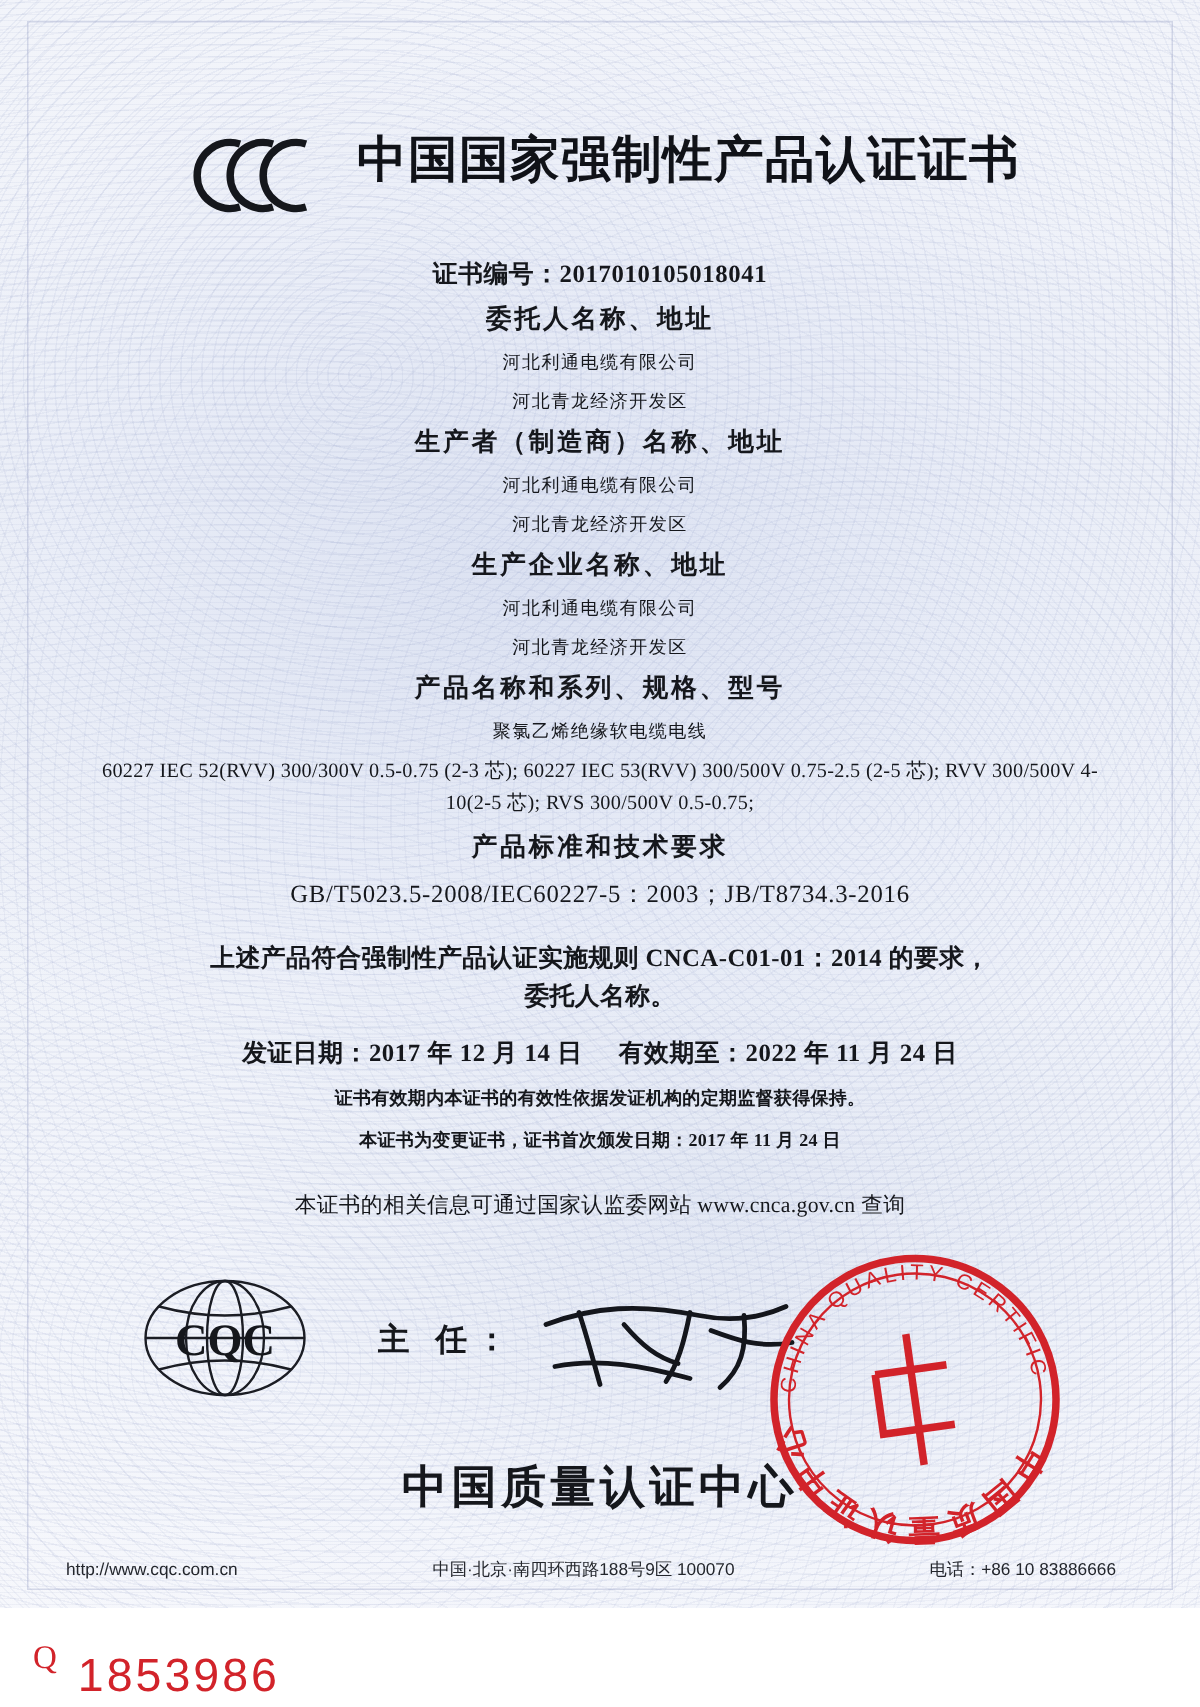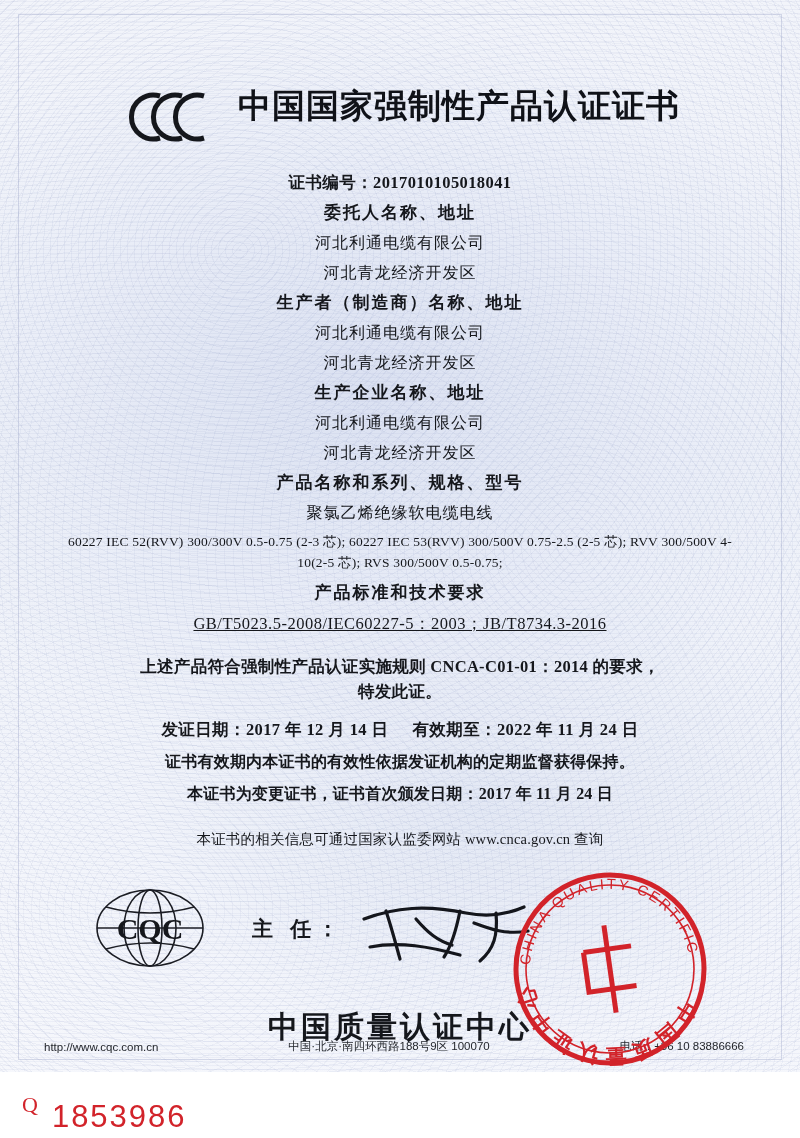--- a/index.html
+++ b/index.html
@@ -81,35 +81,34 @@
     text-align: center;
     font-family: "Liberation Serif", serif;
     font-weight: bold;
     font-size: 17px;
     letter-spacing: 2px;
     margin-top: 7px;
   }
   .line {
     text-align: center;
     font-family: "Liberation Serif", serif;
-    font-size: 16px;
+    font-size: 12px;
     letter-spacing: 1px;
     margin-top: 9px;
   }
   .line.sm {
     font-size: 13.5px;
     letter-spacing: 0.2px;
     line-height: 1.55;
     margin-top: 8px;
   }
   .line.mono {
     font-family: "Liberation Serif", serif;
     font-size: 16.5px;
     letter-spacing: 0.5px;
-    text-decoration: underline;
   }
   .statement {
     text-align: center;
     font-family: "Liberation Serif", serif;
     font-weight: bold;
     font-size: 16.5px;
     margin-top: 20px;
     line-height: 1.5;
     letter-spacing: 0.3px;
   }
@@ -120,21 +119,21 @@
     font-family: "Liberation Serif", serif;
     font-weight: bold;
     font-size: 16.5px;
     margin-top: 15px;
     letter-spacing: 0.4px;
   }
   .notes {
     text-align: center;
     font-family: "Liberation Serif", serif;
     font-weight: bold;
-    font-size: 16px;
+    font-size: 12px;
     margin-top: 11px;
     letter-spacing: 0.2px;
   }
   .notes.thin {
     font-weight: normal;
     font-size: 14.5px;
     margin-top: 25px;
   }
 
   
@@ -264,21 +263,21 @@
 
     <div class="section-label">产品名称和系列、规格、型号</div>
     <div class="line">聚氯乙烯绝缘软电缆电线</div>
     <div class="line sm">60227 IEC 52(RVV) 300/300V 0.5-0.75 (2-3 芯); 60227 IEC 53(RVV) 300/500V 0.75-2.5 (2-5 芯); RVV 300/500V 4-10(2-5 芯); RVS 300/500V 0.5-0.75;</div>
 
     <div class="section-label">产品标准和技术要求</div>
     <div class="line mono">GB/T5023.5-2008/IEC60227-5：2003；JB/T8734.3-2016</div>
 
     <div class="statement">
       <div>上述产品符合强制性产品认证实施规则 CNCA-C01-01：2014 的要求，</div>
-      <div>特发此证。</div>
+      <div>委托人名称。</div>
     </div>
 
     <div class="dates-row">
       <div>发证日期：2017 年 12 月 14 日</div>
       <div>有效期至：2022 年 11 月 24 日</div>
     </div>
 
     <div class="notes">证书有效期内本证书的有效性依据发证机构的定期监督获得保持。</div>
     <div class="notes">本证书为变更证书，证书首次颁发日期：2017 年 11 月 24 日</div>
     <div class="notes thin">本证书的相关信息可通过国家认监委网站 www.cnca.gov.cn 查询</div>

